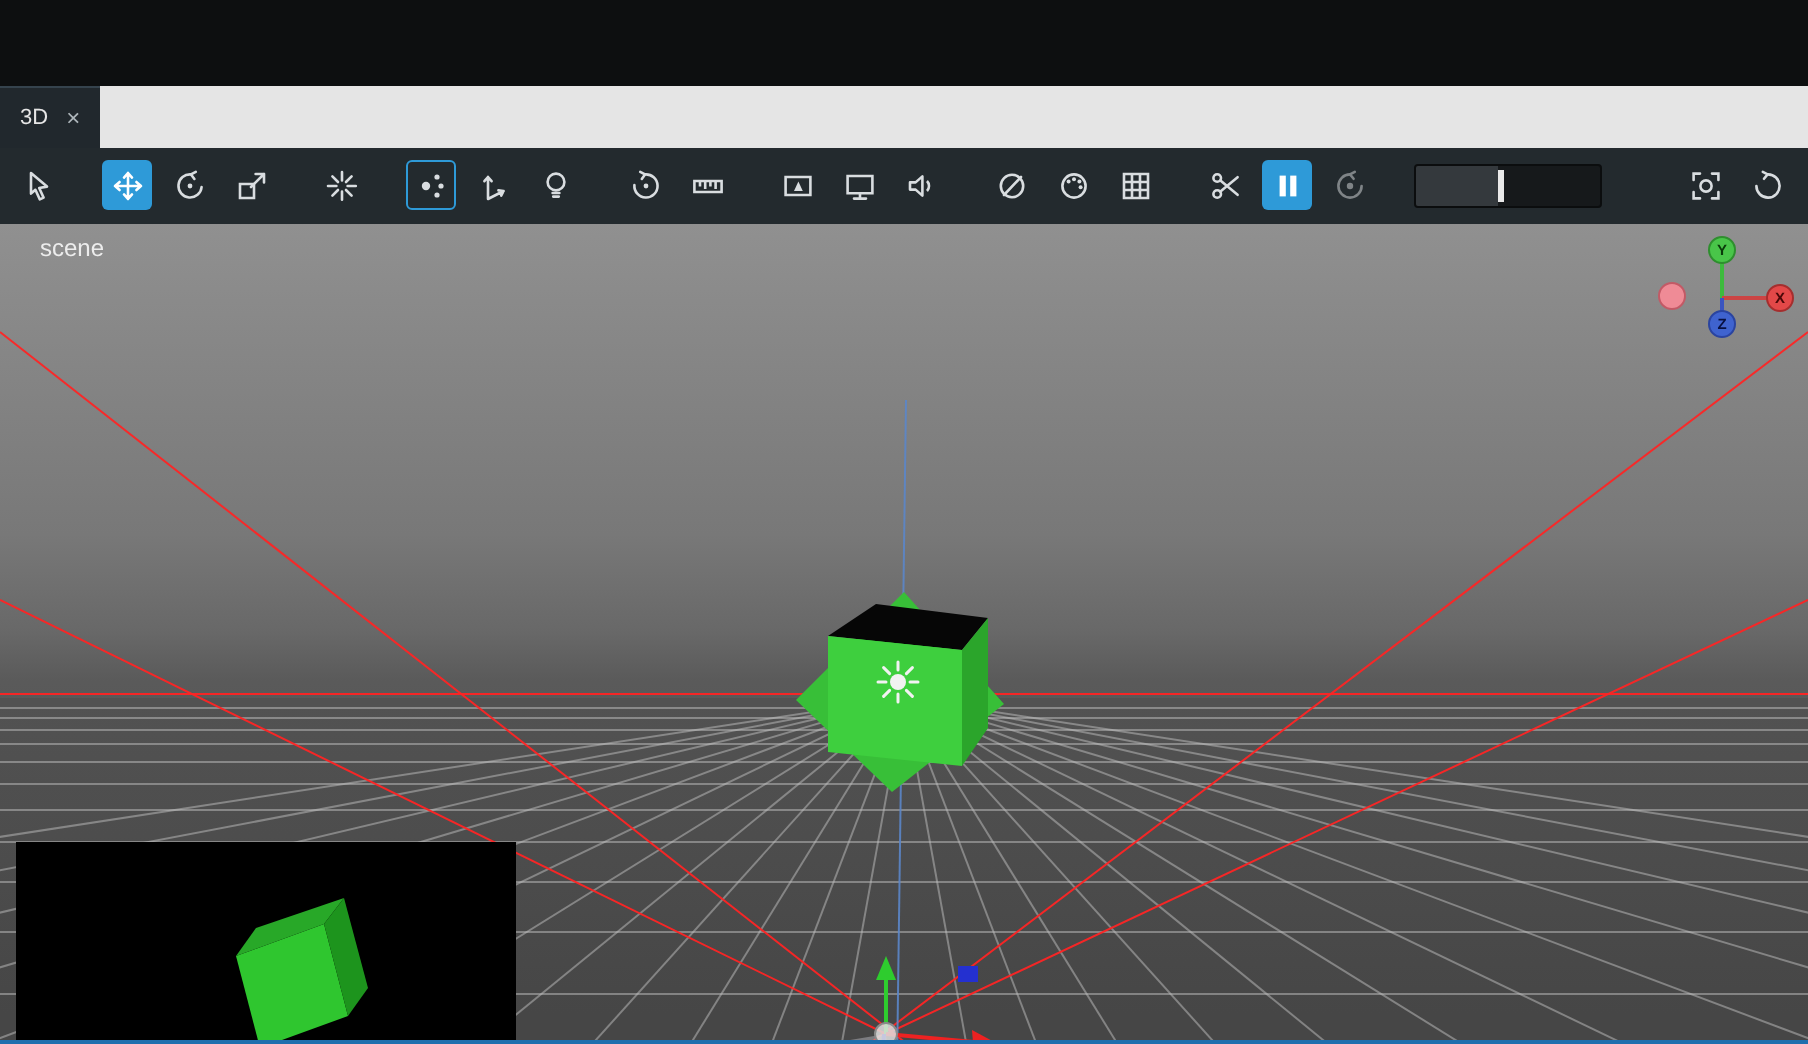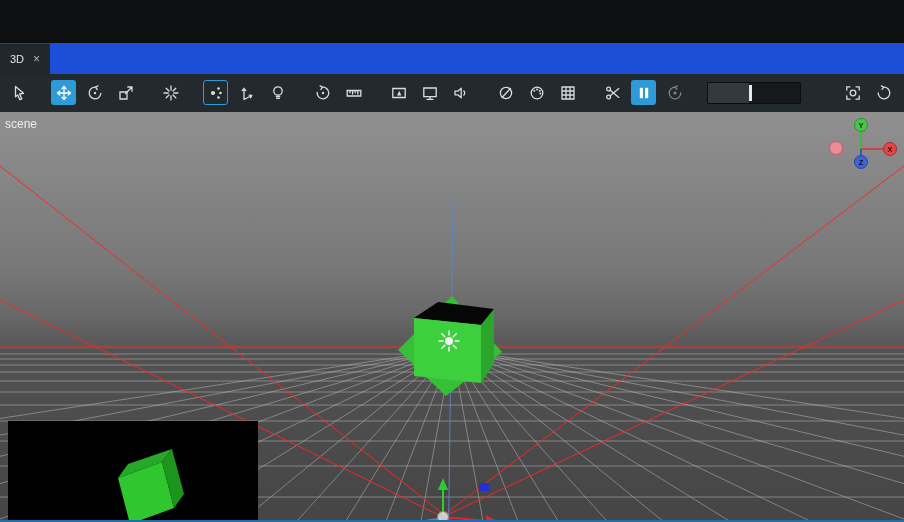--- a/index.html
+++ b/index.html
@@ -1,20 +1,20 @@
 <!DOCTYPE html>
 <html><head>
 <meta charset="utf-8">
 <style>
   html,body{margin:0;padding:0;background:#000;}
   body{width:904px;height:522px;overflow:hidden;font-family:"Liberation Sans",sans-serif;}
   .window{width:904px;height:522px;display:flex;flex-direction:column;background:#0d0f10;}
 
   
-  .tabbar{height:35px;background:#1d4ed8;display:flex;align-items:stretch;margin-top:43px;}
+  .tabbar{height:35px;background:#e5e5e5;display:flex;align-items:stretch;margin-top:43px;}
   .tab{display:flex;align-items:center;gap:9px;padding:0 10px;background:#21282d;
        border-top:1px solid #35434d;color:#e6e6e6;font-size:11px;cursor:default;}
   .tab .close{color:#aeb6bb;font-size:12px;line-height:1;}
 
   
   .toolbar{height:42px;background:#232a2e;display:flex;align-items:center;
            padding:0 6px;gap:6px;}
   .tbtn{width:25px;height:25px;display:flex;align-items:center;justify-content:center;
         border-radius:3px;flex:0 0 auto;box-sizing:border-box;}
   .tbtn.active{background:#2e9ad8;}
@@ -28,21 +28,21 @@
   .slider{position:relative;width:92px;height:20px;background:#16191b;
           border:1px solid #0b0d0e;border-radius:2px;flex:0 0 auto;overflow:hidden;}
   .slider-fill{position:absolute;left:0;top:0;bottom:0;width:45%;background:#34393d;}
   .slider-handle{position:absolute;left:45%;top:2px;width:3px;height:16px;background:#e9e9e9;}
 
   
   .viewport{position:relative;height:459px;overflow:hidden;
             background:linear-gradient(#909090 0%,#787878 38%,#686868 50%,#5a5a5a 56%,#4c4c4c 100%);
             border-bottom:2px solid #1f6fae;}
   .viewport svg{position:absolute;left:0;top:0;}
-  .scene-label{position:absolute;left:5px;top:5px;color:#ececec;font-size:12px;}
+  .scene-label{position:absolute;left:20px;top:5px;color:#ececec;font-size:12px;}
   .gizmo-label{font-size:7.5px;font-weight:bold;text-anchor:middle;}
 </style>
 </head>
 <body>
 
 <div class="window">
 
   <div class="tabbar">
     <div class="tab">
       <span>3D</span>

